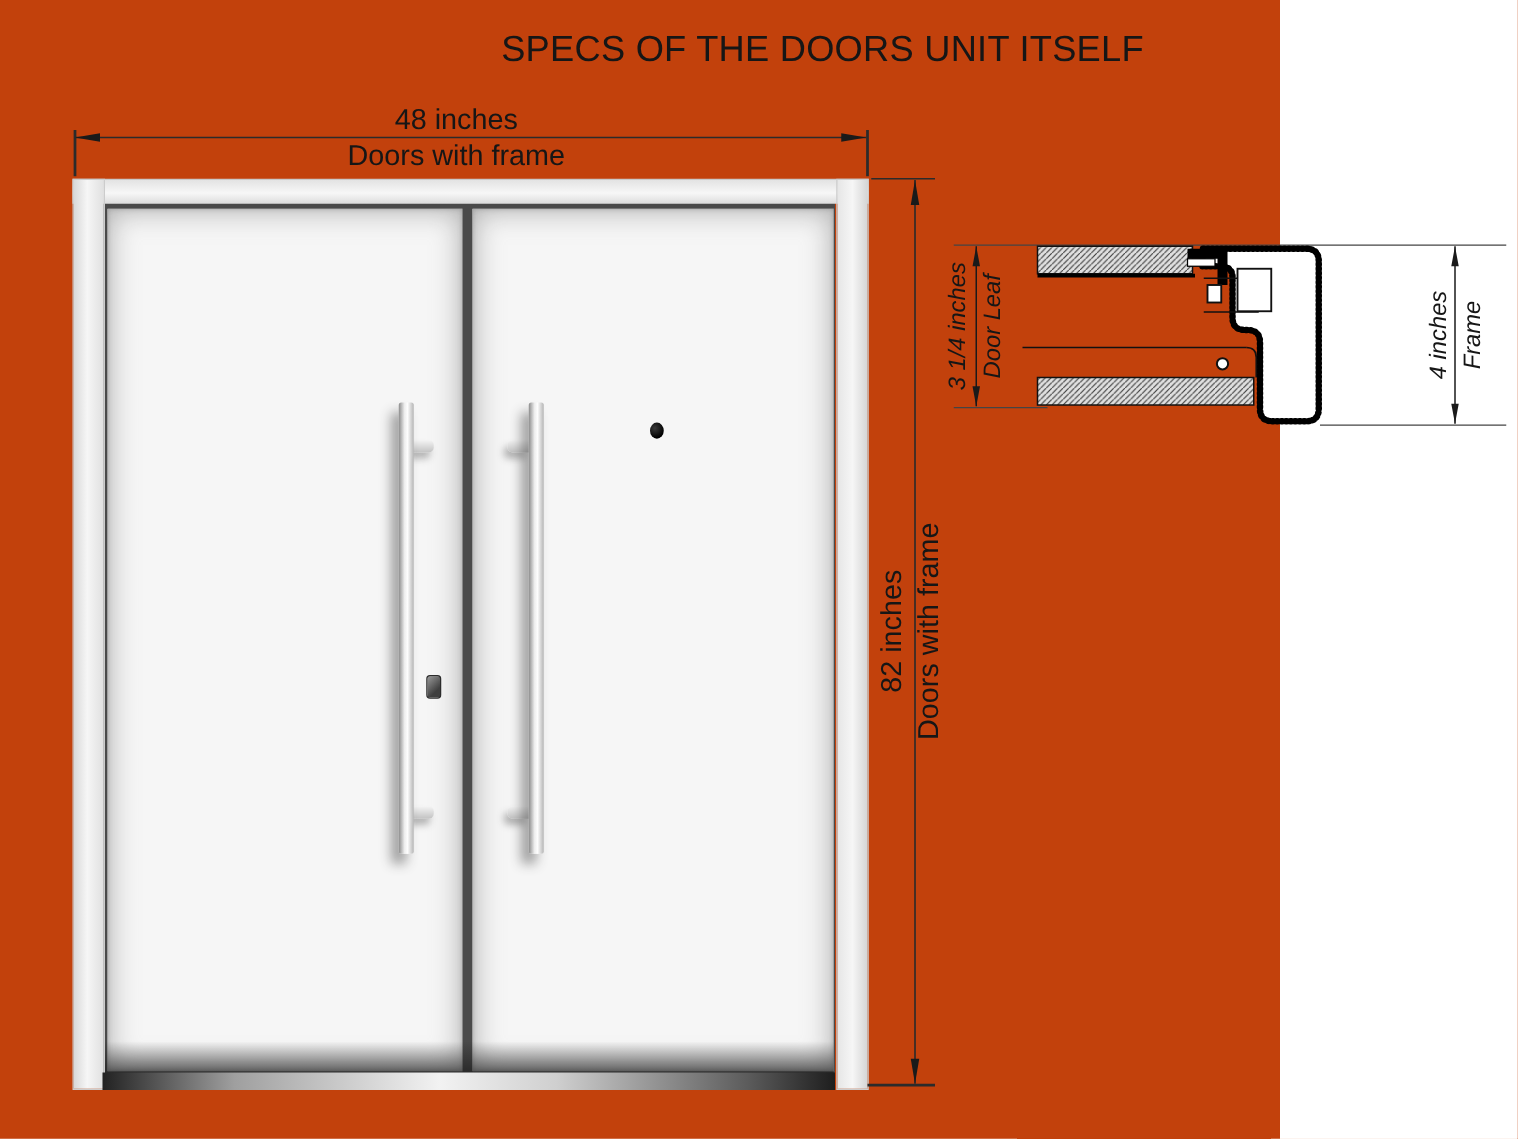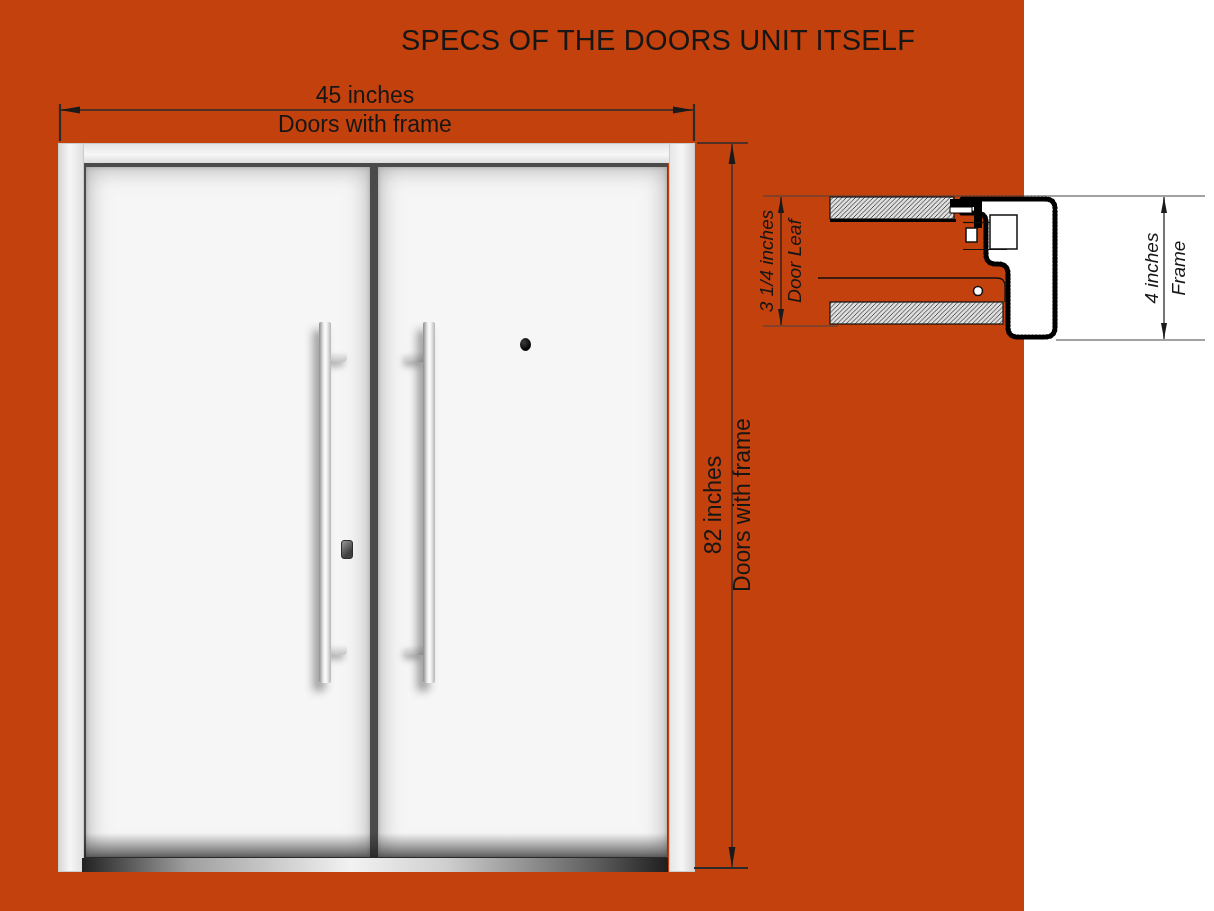--- a/index.html
+++ b/index.html
@@ -58,21 +58,21 @@
 
   svg.overlay{position:absolute;left:0;top:0;z-index:40;pointer-events:none;}
 </style>
 </head>
 <body>
 
 <div class="stage">
 
   <div class="lbl title">SPECS OF THE DOORS UNIT ITSELF</div>
 
-  <div class="lbl dim-top-val">45 inches</div>
+  <div class="lbl dim-top-val">48 inches</div>
   <div class="lbl dim-top-lab">Doors with frame</div>
 
   <div class="lbl vtext dim-right-val">82 inches</div>
   <div class="lbl vtext dim-right-lab">Doors with frame</div>
 
   <div class="lbl vtext sec-lbl sec-leaf-val">3 1/4 inches</div>
   <div class="lbl vtext sec-lbl sec-leaf-lab">Door Leaf</div>
   <div class="lbl vtext sec-lbl sec-frame-val">4 inches</div>
   <div class="lbl vtext sec-lbl sec-frame-lab">Frame</div>
 

